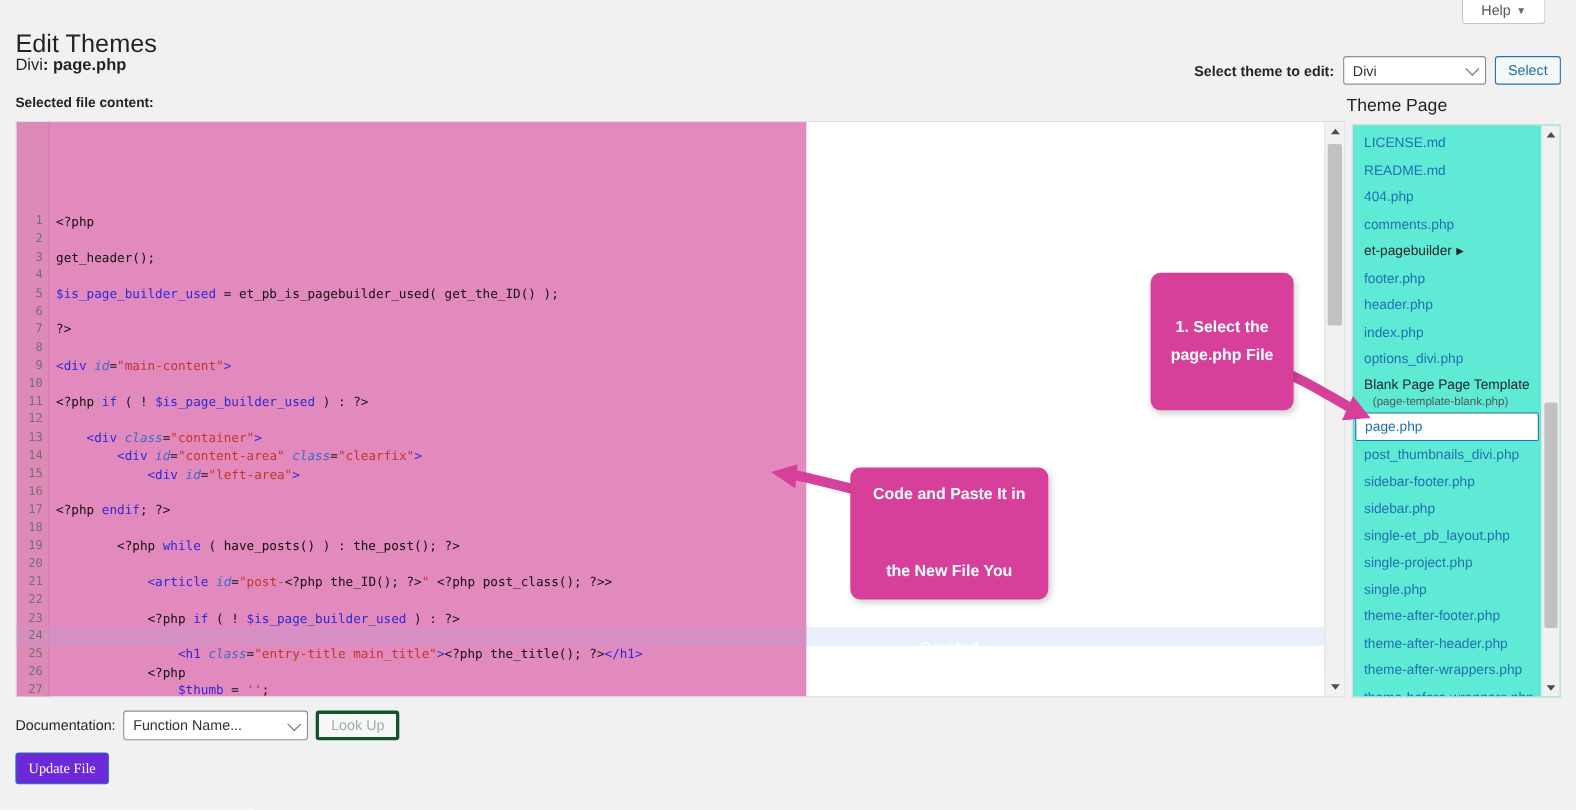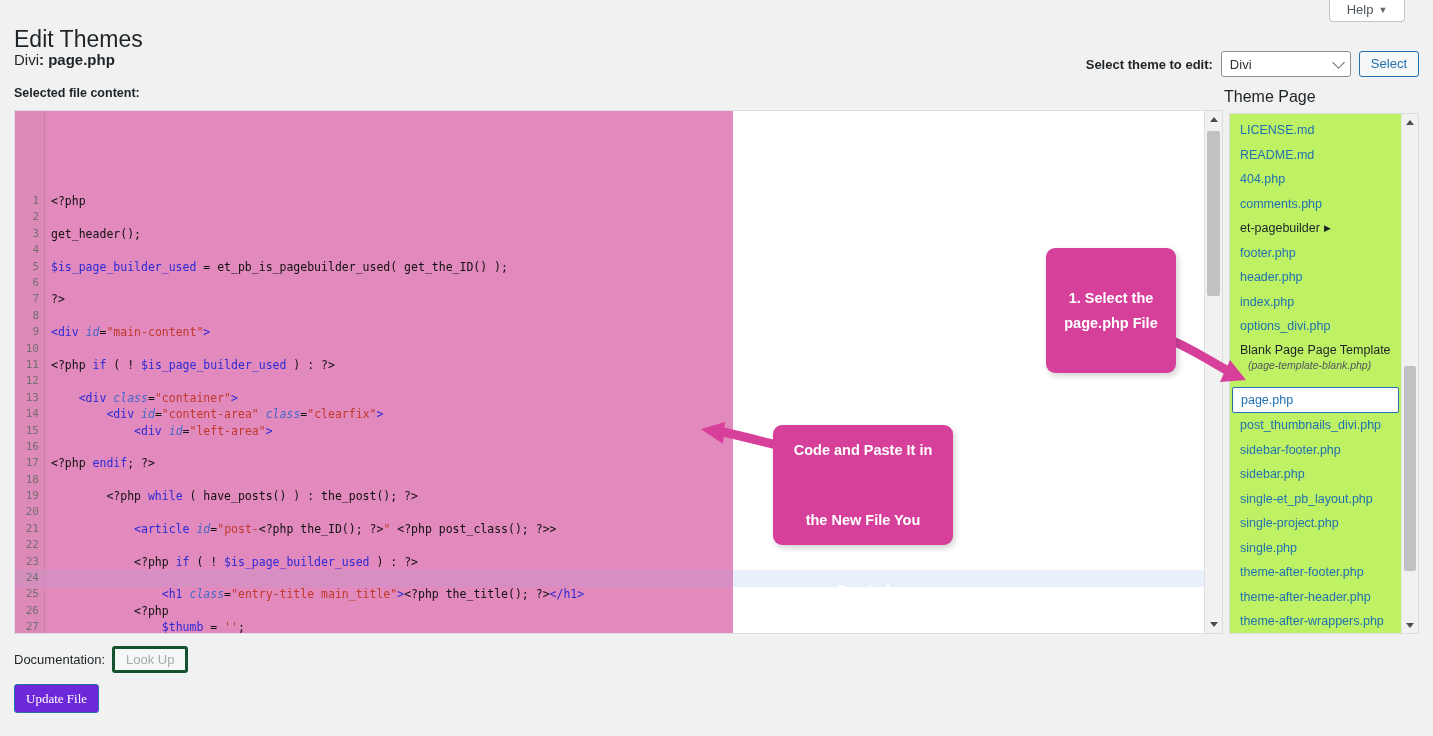--- a/index.html
+++ b/index.html
@@ -274,21 +274,21 @@
     font-size: 16px;
     font-weight: 400;
     color: #1d2327;
   }
   #file-list-wrap {
     position: absolute;
     left: 1229px;
     top: 113px;
     width: 190px;
     height: 521px;
-    background: #bef264;
+    background: #5eead4;
     border: 1px solid #dcdcde;
     box-sizing: border-box;
     overflow: hidden;
   }
   #file-list {
     position: absolute;
     left: 0; top: 0;
     right: 17px;
     bottom: 0;
     padding: 4px 0 0 0;
@@ -312,23 +312,22 @@
     vertical-align: 1px;
   }
   .file-item.group {
     padding-bottom: 0;
     line-height: 18px;
     color: #1d2327;
     font-weight: 400;
   }
   .file-sub {
     display: block;
-    padding: 0 10px 15px 18px;
+    padding: 0 10px 3px 18px;
     font-size: 10.5px;
-    font-style: italic;
     color: #50575e;
     line-height: 13px;
     white-space: nowrap;
   }
   .file-item.current {
     background: #fff;
     border: 1px solid #2271b1;
     margin: 0 2px;
     padding: 2px 8px;
     border-radius: 2px;
@@ -521,20 +520,24 @@
       </div>
     <div class="sb-thumb"></div>
     <div class="sb-down">
         <span class="arr-down"></span>
       </div>
   </div>
 </div>
 
 <div id="doc-row">
   <span id="doc-label">Documentation:</span>
+  <div class="wp-select" id="doc-dropdown">
+    <span>Function Name...</span>
+    <span class="chev"></span>
+  </div>
   <button id="lookup-button">Look Up</button>
 </div>
 <button id="update-file-button">Update File</button>
 
 <div class="callout" id="callout-1">
   <div>1. Select the</div>
   <div>page.php File</div>
 </div>
 <svg class="arrow-svg" style="left:1150px;top:330px;" width="110" height="60" viewBox="0 0 110 60">
   <path d="M2,2 C 35,14 58,30 80,42" stroke="#d6409a" stroke-width="9" fill="none" stroke-linecap="round"></path>

